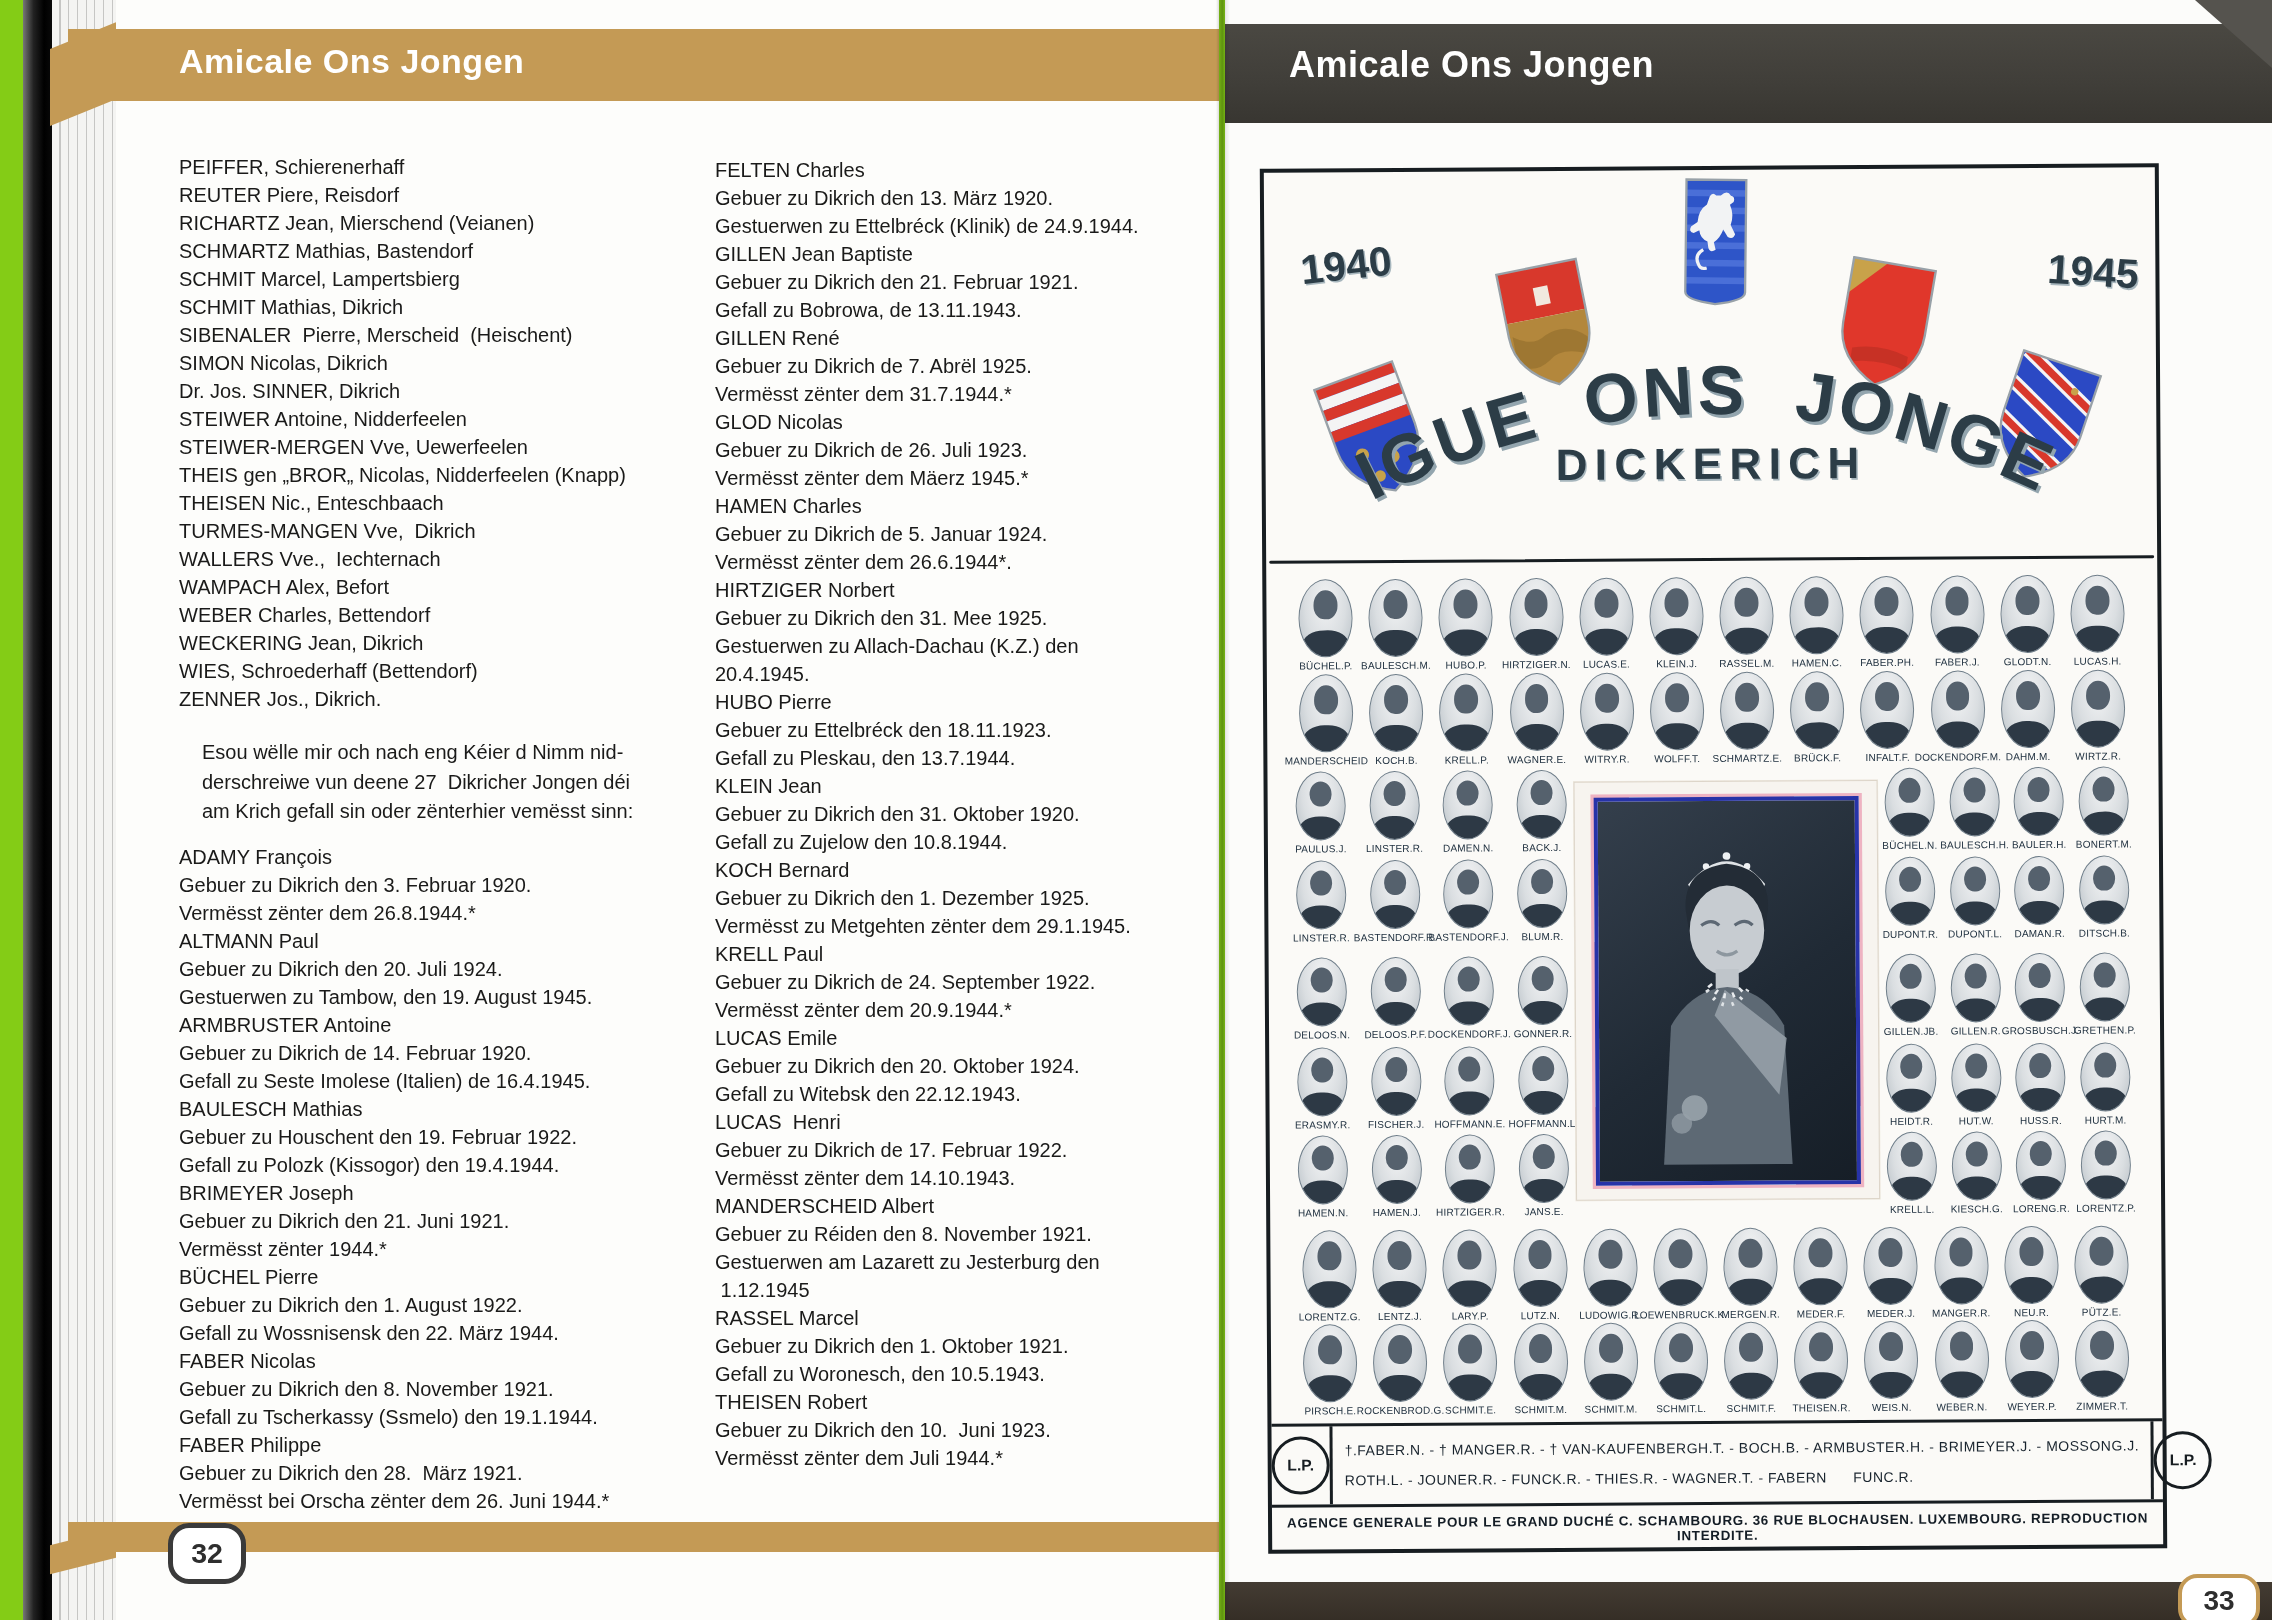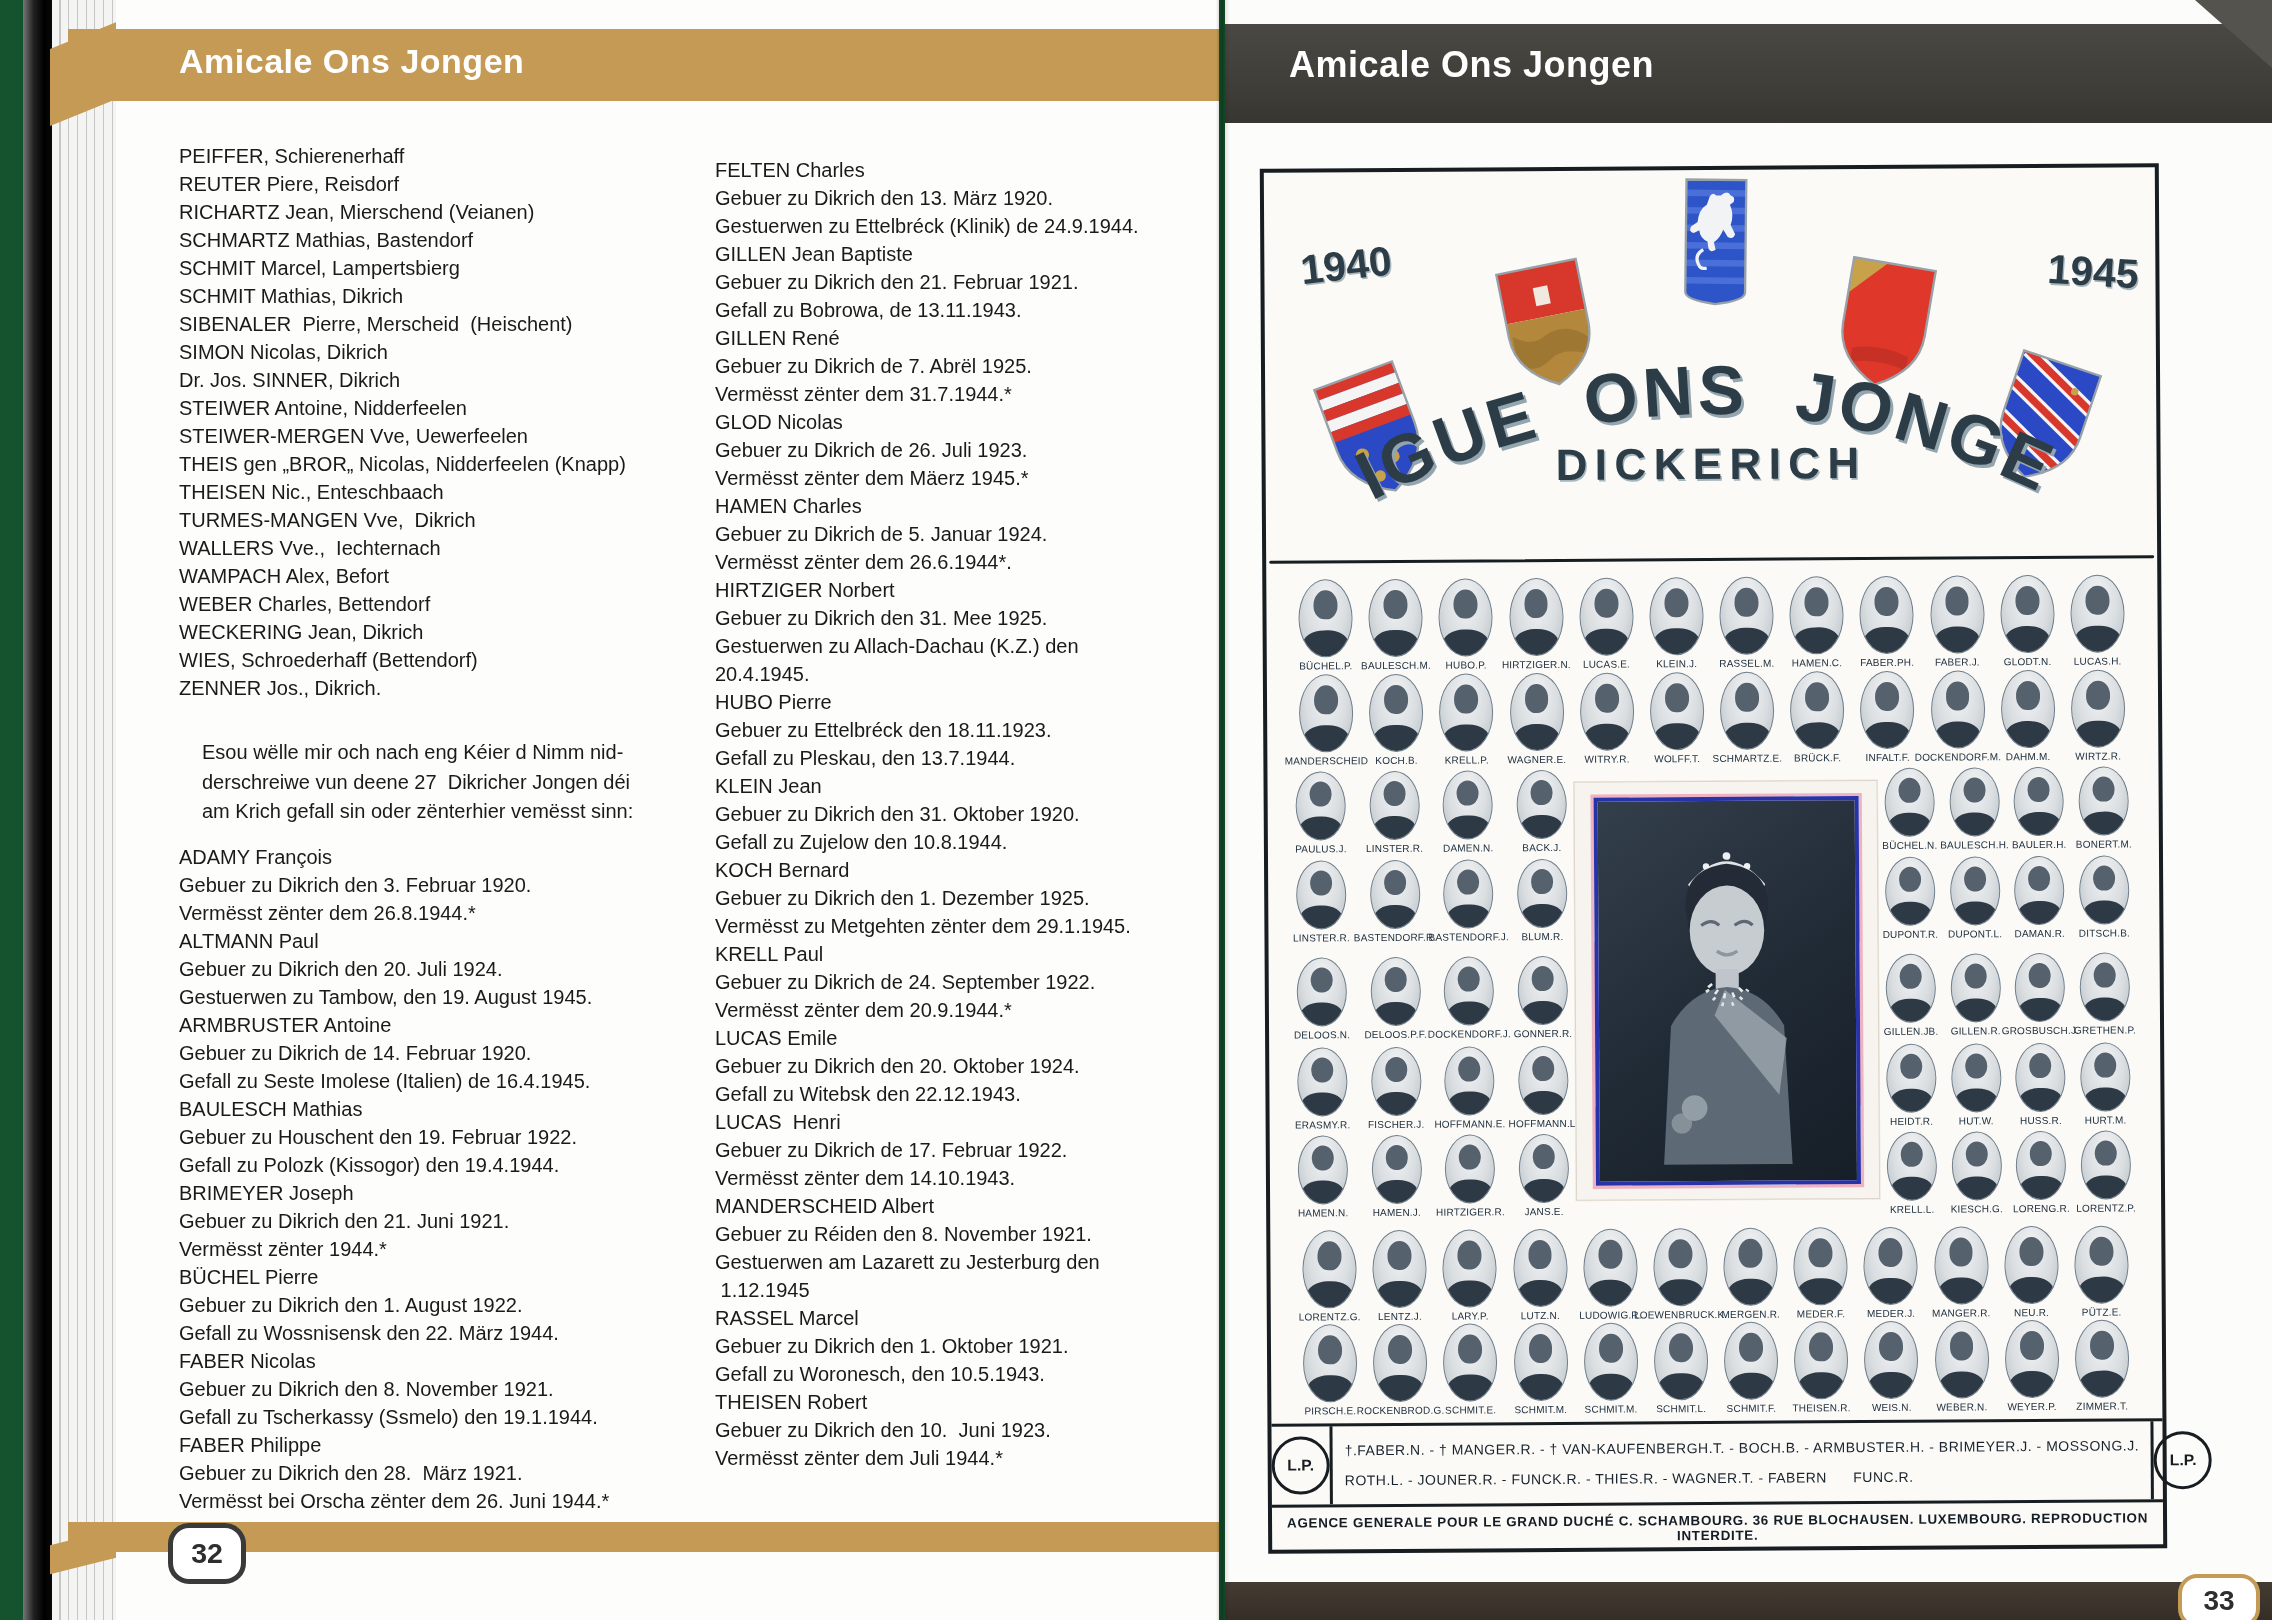--- a/index.html
+++ b/index.html
@@ -1,16 +1,16 @@
 <!DOCTYPE html>
 <html style="font-size:7.4px"><head>
 <meta charset="utf-8">
 <style>
   html,body{margin:0;padding:0;background:#8d8d8d;font-family:"Liberation Sans",sans-serif;}
-  .stage{position:relative;width:2273px;height:1621px;overflow:hidden;background:#14532d;}
+  .stage{position:relative;width:2273px;height:1621px;overflow:hidden;background:#84cc16;}
 
   
   .book-edge{position:absolute;left:23px;top:0;width:29.5px;height:1621px;
     background:linear-gradient(90deg,#777 0%,#222 35%,#000 70%,#0a0a0a 100%);}
   .page-fan{position:absolute;left:52px;top:0;width:67px;height:1621px;background:#f4f4f2;
     background-image:repeating-linear-gradient(90deg,rgba(255,255,255,0) 0 7.4px,#c6c6c4 7.4px 8.7px);}
   .fan-wedge-top{position:absolute;left:50px;top:21px;width:69px;height:77px;background:#c49a55;
     transform:skewY(-22deg);transform-origin:100% 50%;}
   .fan-wedge-bottom{position:absolute;left:50px;top:1528px;width:69px;height:28.5px;background:#c49a55;
     transform:skewY(-14deg);transform-origin:100% 50%;}
@@ -19,21 +19,21 @@
 
   
   .left-page{position:absolute;left:116px;top:0;width:1103px;height:1621px;background:#fdfdfb;}
   .lp-band{position:absolute;left:-48px;right:0;top:28.5px;height:72px;background:#c49a55;}
   .lp-band h1{margin:0;padding:13px 0 0 111px;font-size:34px;font-weight:700;color:#ffffff;letter-spacing:0.5px;}
   .lp-footband{position:absolute;left:-48px;right:0;top:1522px;height:30px;background:#c49a55;}
   .tcol{position:absolute;top:0;color:#1a1a19;font-size:20px;}
   .col1{left:63px;width:543px;}
   .col2{left:599px;width:506px;}
   .tline{line-height:28px;white-space:nowrap;}
-  .mlist{position:absolute;top:142px;left:0;right:0;}
+  .mlist{position:absolute;top:153px;left:0;right:0;}
   .intro{position:absolute;top:738px;left:0;right:0;margin-left:23px;}
   .intro .tline{line-height:29.5px;}
   .entries1{position:absolute;top:843px;left:0;right:0;}
   .entries2{position:absolute;top:156px;left:0;right:0;}
   .page-badge{position:absolute;background:#ffffff;display:flex;align-items:center;justify-content:center;
     font-weight:700;color:#2e2e2e;}
   .badge32{left:52px;top:1523px;width:68px;height:51px;border:5px solid #3a3a3a;border-radius:21px;font-size:28.5px;}
 
   
   .gutter{position:absolute;left:1216px;top:0;width:14px;height:1621px;

